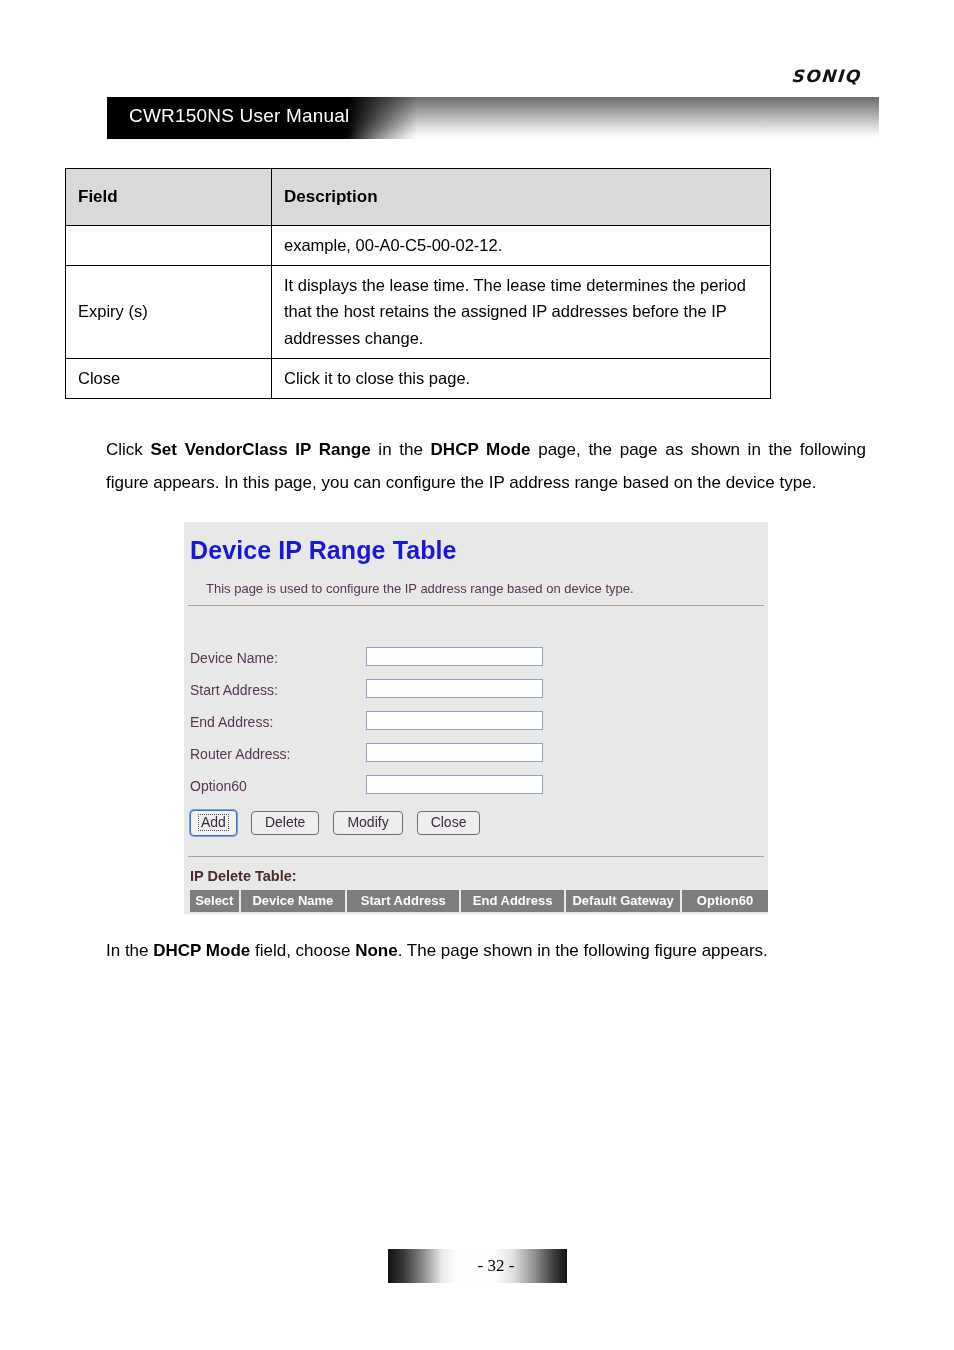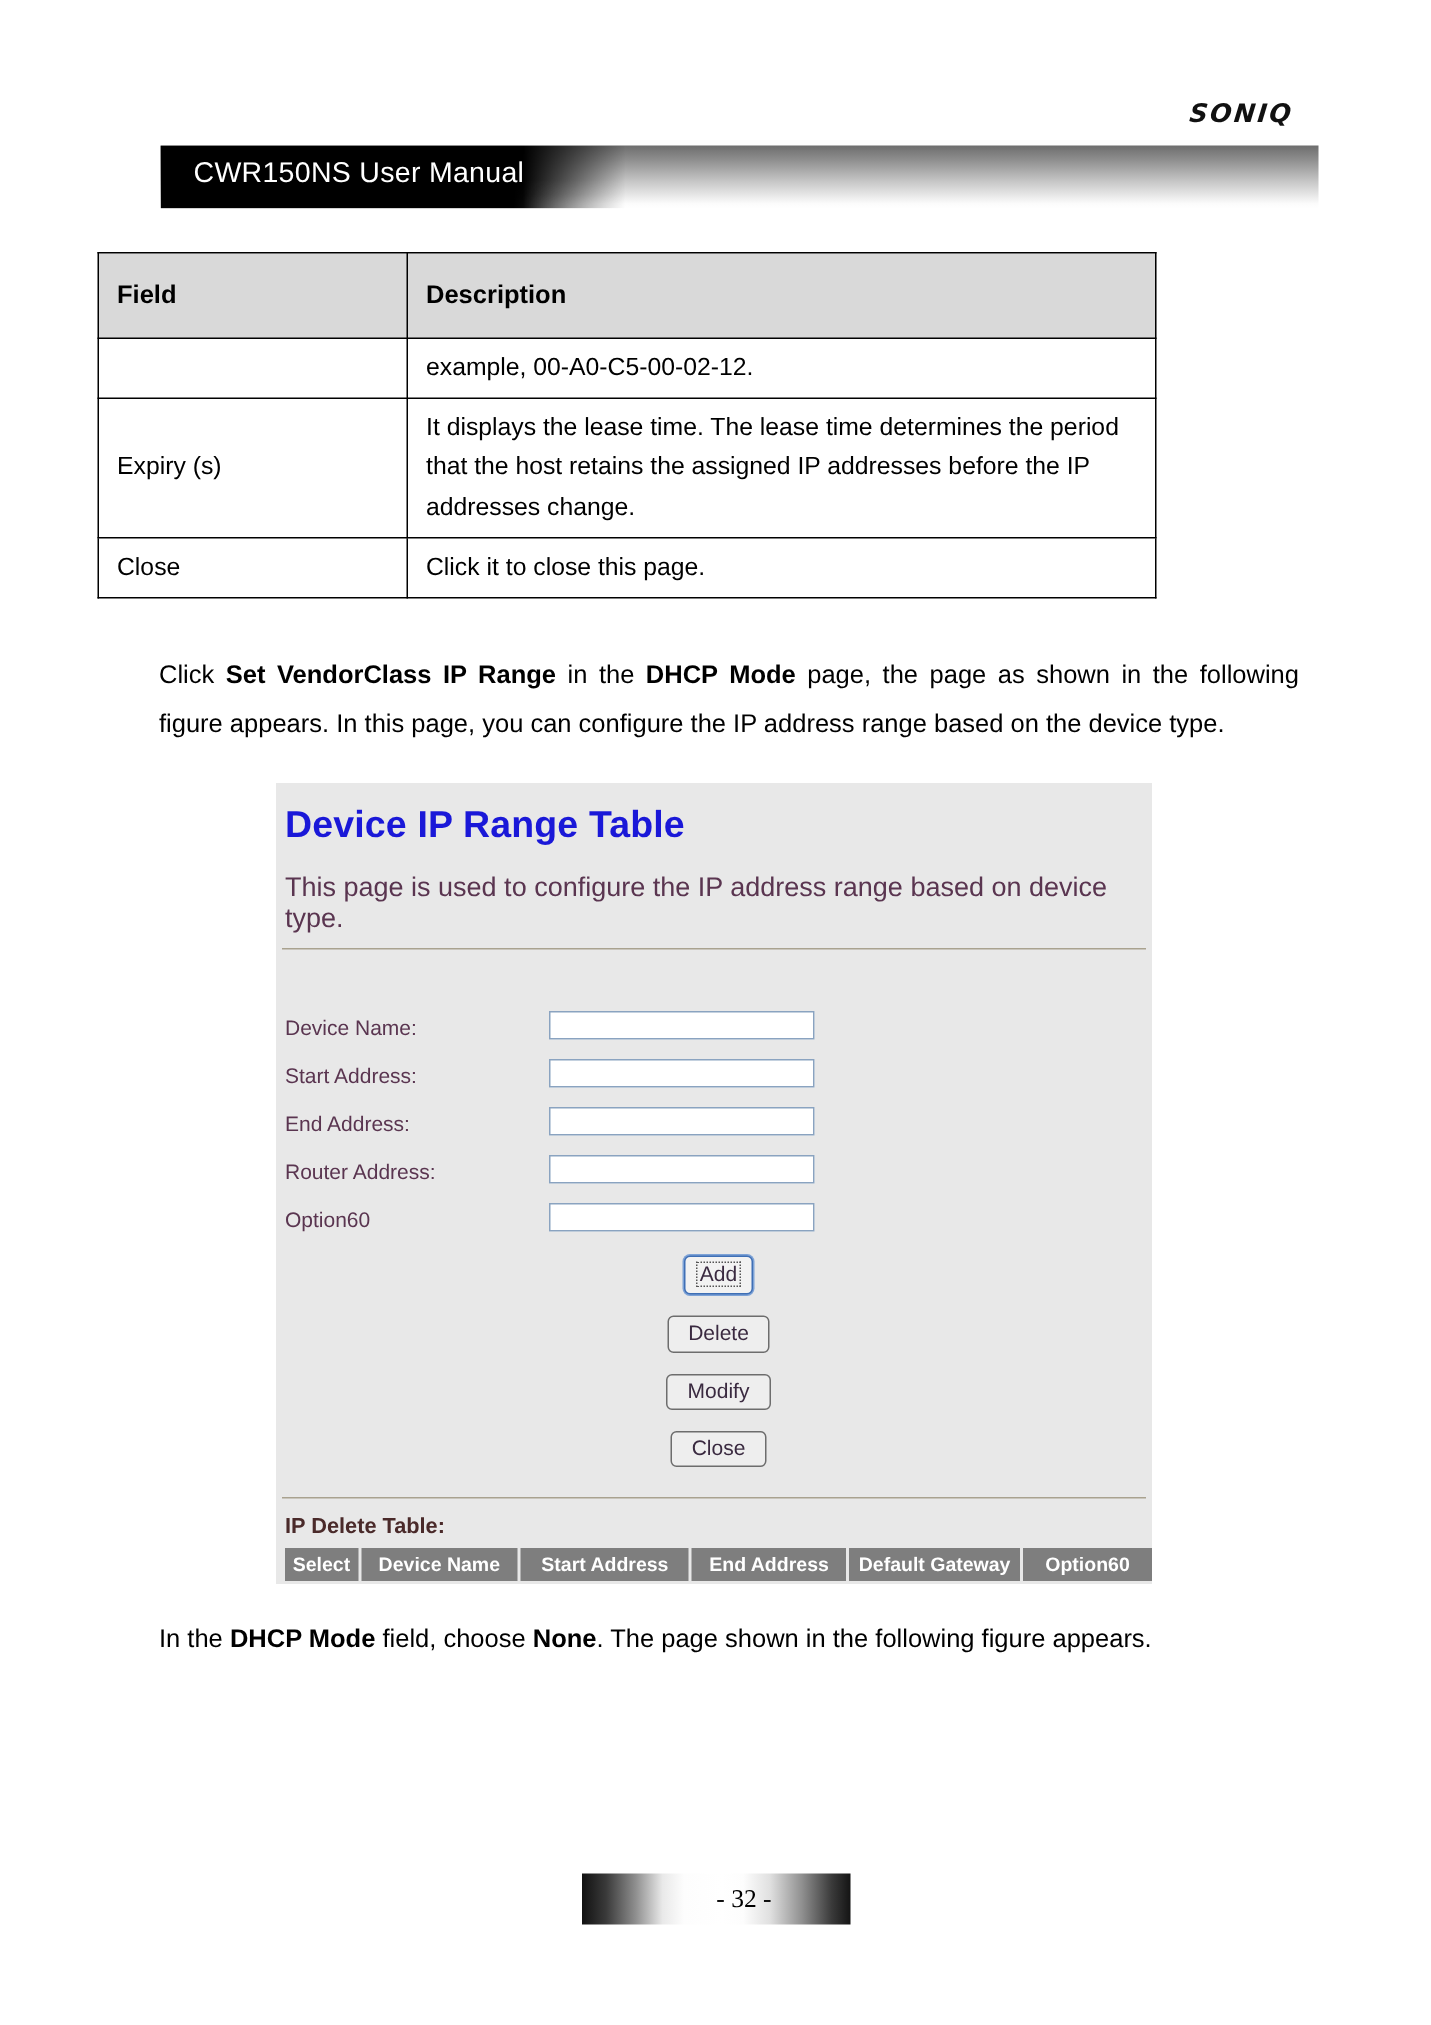--- a/index.html
+++ b/index.html
@@ -132,22 +132,22 @@
   }
   .ui-title {
     color: #1a18d8;
     font-size: 25px;
     font-weight: bold;
     padding: 14px 0 0 6px;
     letter-spacing: 0.1px;
   }
   .ui-subtitle {
     color: #5a3550;
-    font-size: 18px;
-    padding: 16px 0 0 6px;
+    font-size: 13px;
+    padding: 16px 0 0 22px;
   }
   .ui-hr {
     border: 0;
     border-top: 1px solid #a9a28f;
     margin: 9px 4px 0 4px;
     height: 0;
   }
   .ui-form {
     padding: 28px 0 0 6px;
   }
@@ -166,21 +166,20 @@
     height: 19px;
     background: #ffffff;
     border: 1px solid #8aa3c0;
     box-sizing: border-box;
   }
   .ui-buttons {
     display: flex;
     gap: 14px;
     padding: 16px 0 0 6px;
     align-items: center;
-    flex-direction: column;
   }
   .ui-btn {
     background: #eeeeee;
     border: 1px solid #6d6d6d;
     border-radius: 4px;
     font-size: 14px;
     color: #3a2a40;
     padding: 3px 13px 4px 13px;
     line-height: 1.1;
     font-family: "Liberation Sans", sans-serif;

